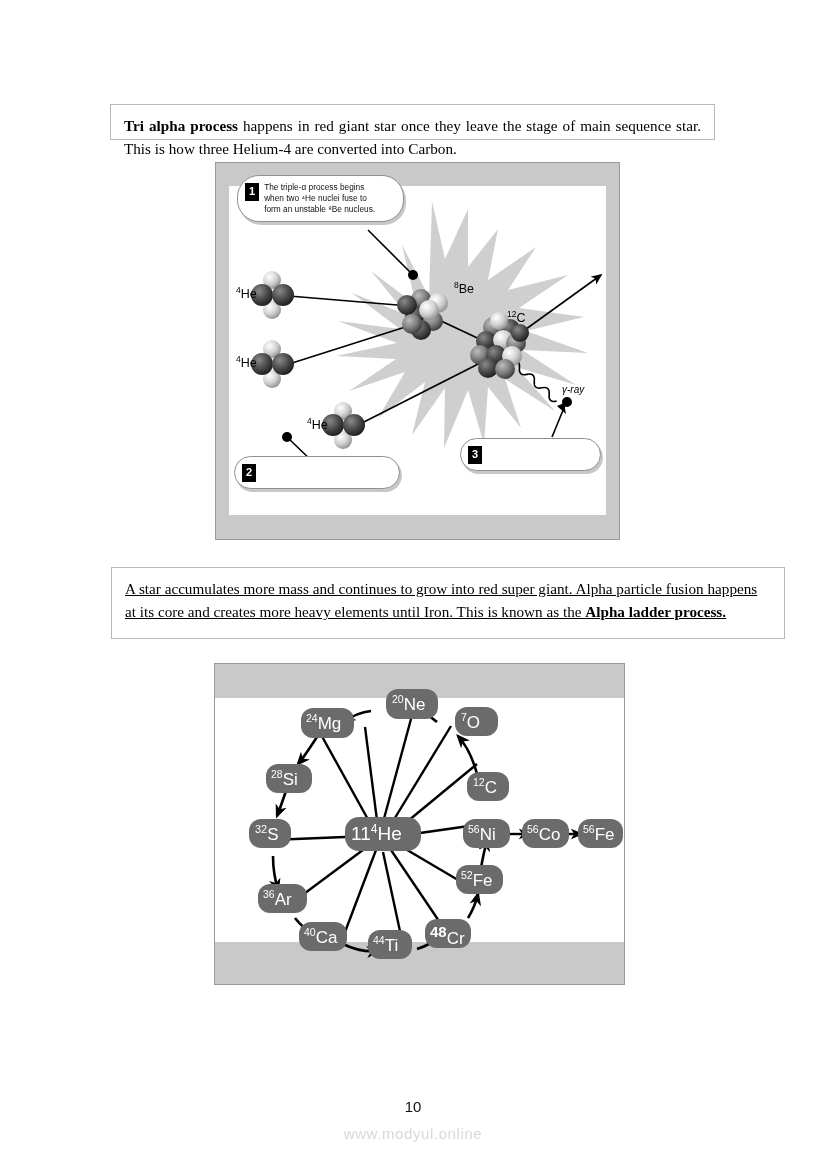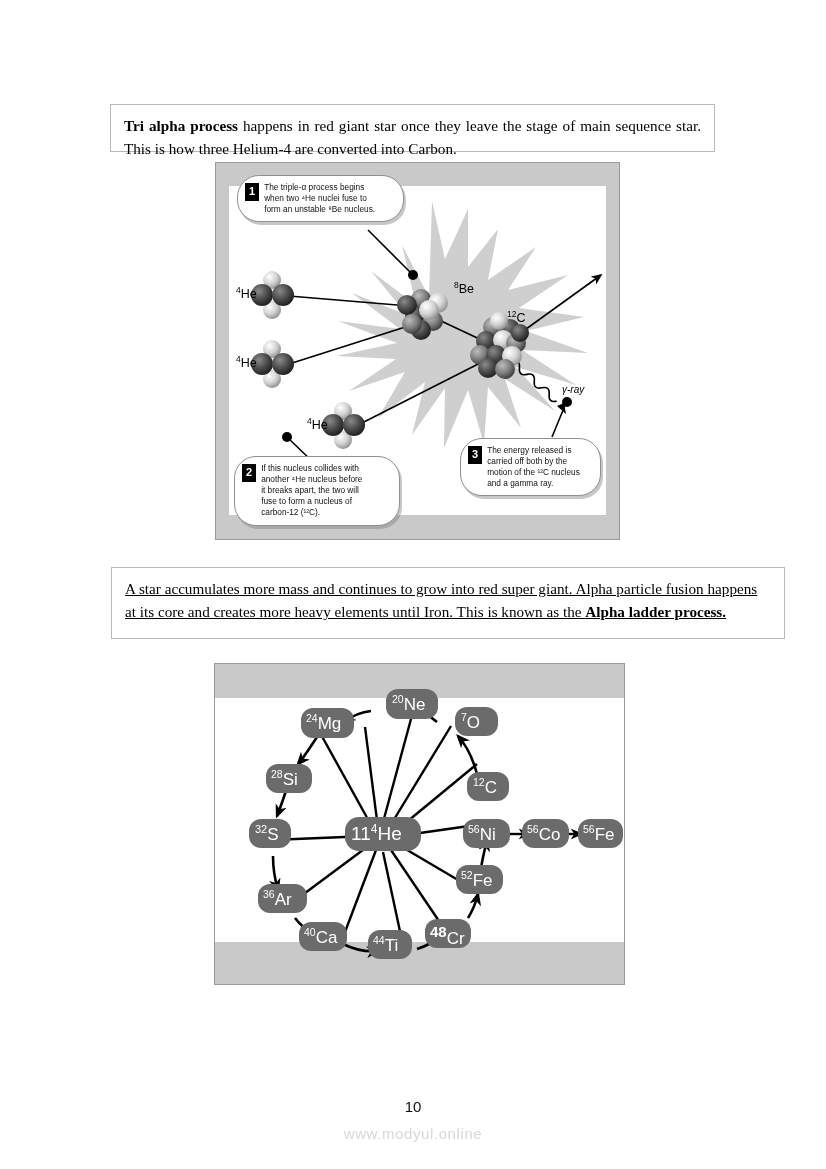--- a/index.html
+++ b/index.html
@@ -27,21 +27,21 @@
   .text-box p {
     margin: 0;
     font-size: 15.2px;
     line-height: 1.5;
     text-align: justify;
     font-family: "Liberation Serif", serif;
   }
   .text-box p.nojust { text-align: left; }
   .bold { font-weight: bold; }
 
-  #para-1 { left: 110px; top: 104px; width: 605px; height: 48px; }
+  #para-1 { left: 110px; top: 104px; width: 605px; height: 36px; }
   #para-2 { left: 111px; top: 567px; width: 674px; height: 72px; text-decoration: underline; }
 
   
   #figure-1 {
     position: absolute;
     left: 215px;
     top: 162px;
     width: 405px;
     height: 378px;
     border: 1px solid #9a9a9a;
@@ -291,37 +291,24 @@
     <span class="num">1</span>
     <span class="ctext">
       <span>The triple-α process begins</span><br>
       <span>when two ⁴He nuclei fuse to</span><br>
       <span>form an unstable ⁸Be nucleus.</span>
     </span>
   </div>
 
   <div class="callout" id="callout-2">
     <span class="num">2</span>
-    <span class="ctext">
-      <span>If this nucleus collides with</span><br>
-      <span>another ⁴He nucleus before</span><br>
-      <span>it breaks apart, the two will</span><br>
-      <span>fuse to form a nucleus of</span><br>
-      <span>carbon-12 (¹²C).</span>
-    </span>
   </div>
 
   <div class="callout" id="callout-3">
     <span class="num">3</span>
-    <span class="ctext">
-      <span>The energy released is</span><br>
-      <span>carried off both by the</span><br>
-      <span>motion of the ¹²C nucleus</span><br>
-      <span>and a gamma ray.</span>
-    </span>
   </div>
 </div>
 
 <div class="text-box" id="para-2">
   <p class="nojust"><span>A star accumulates more mass and continues to grow into red super giant. Alpha particle fusion happens at its core and creates more heavy elements until Iron. This is known as the </span><span class="bold">Alpha ladder process.</span></p>
 </div>
 
 <div id="figure-2">
   <div class="band-top"></div>
   <div class="band-bottom"></div>

